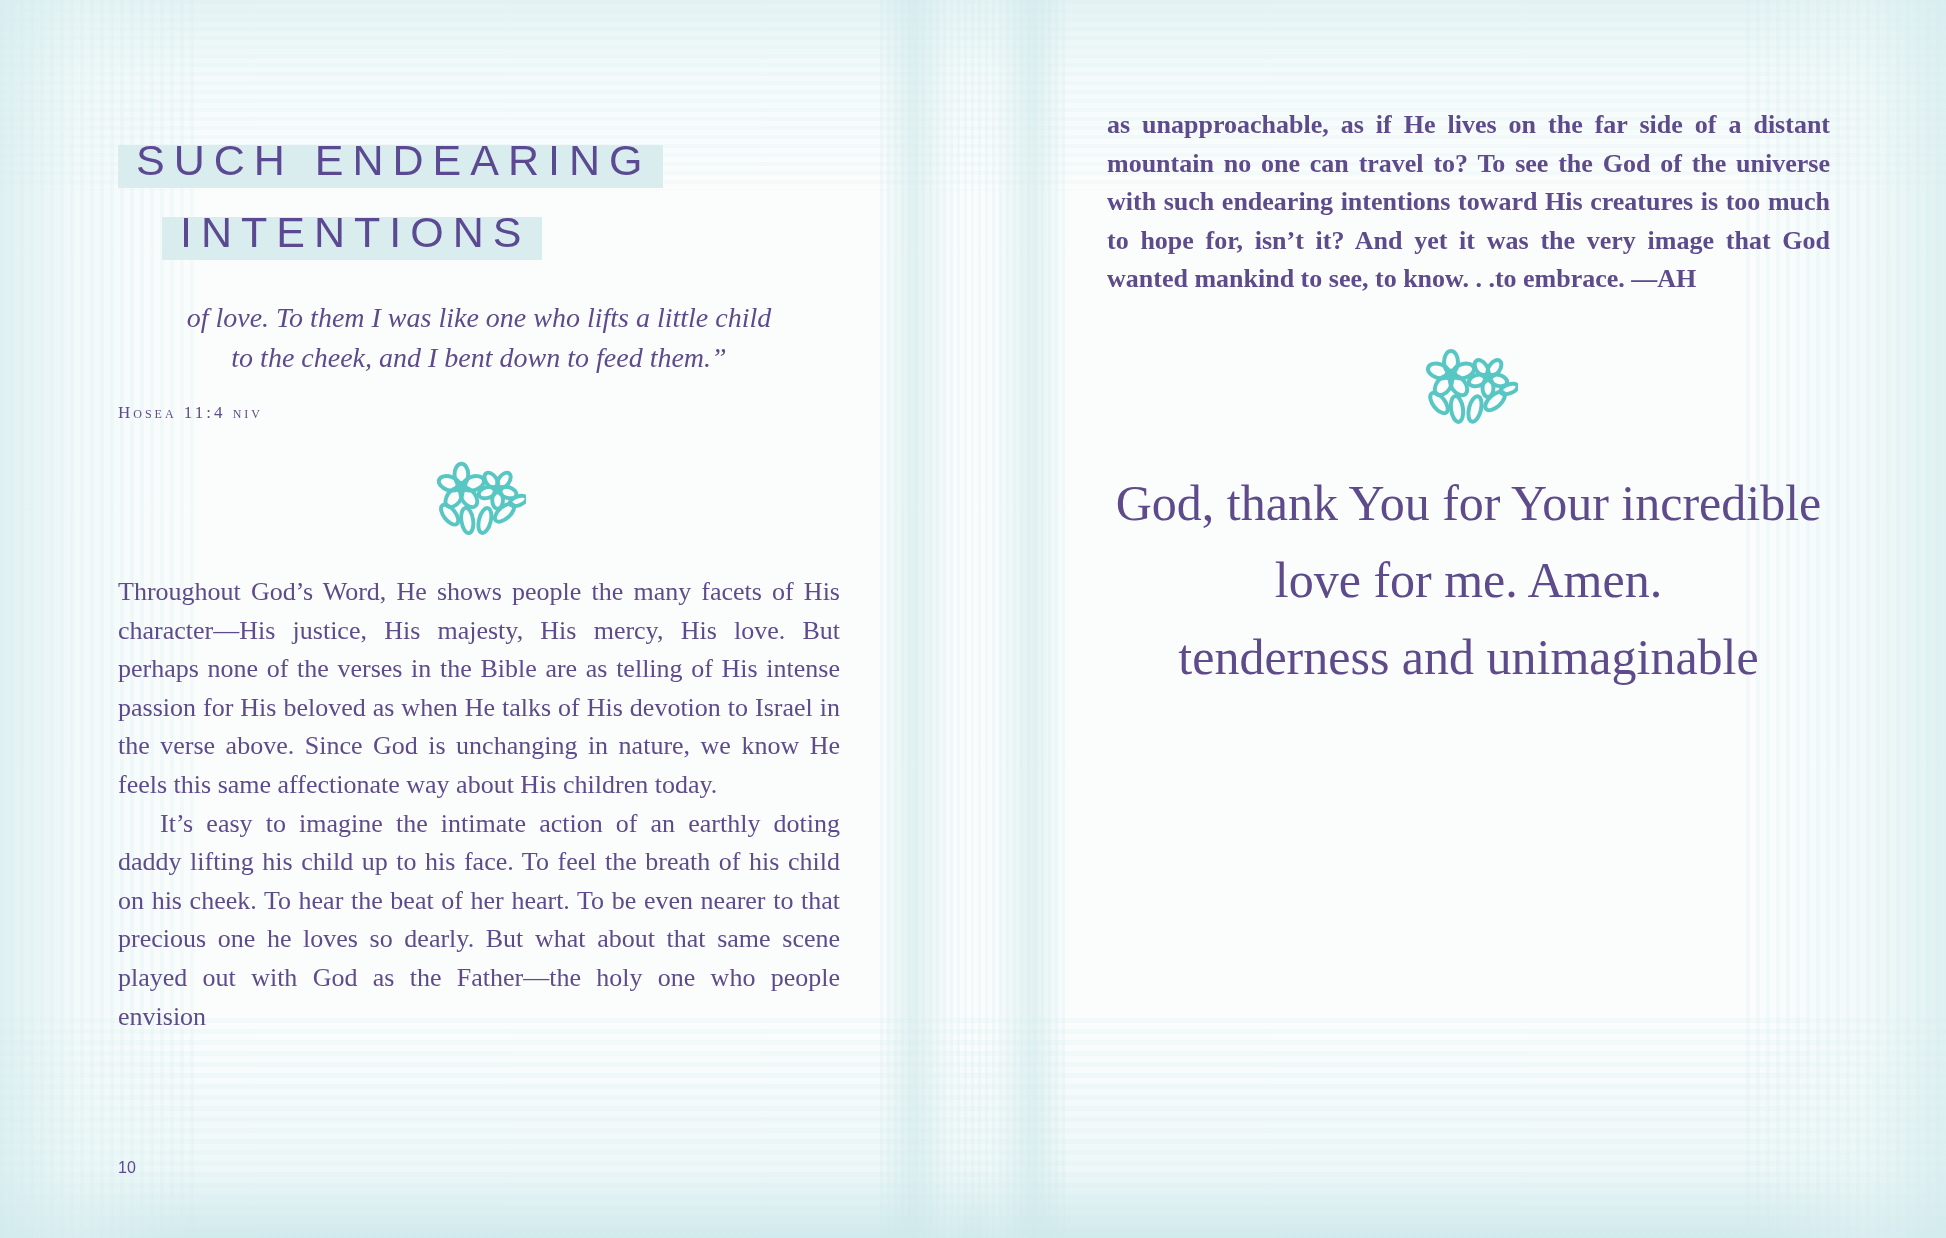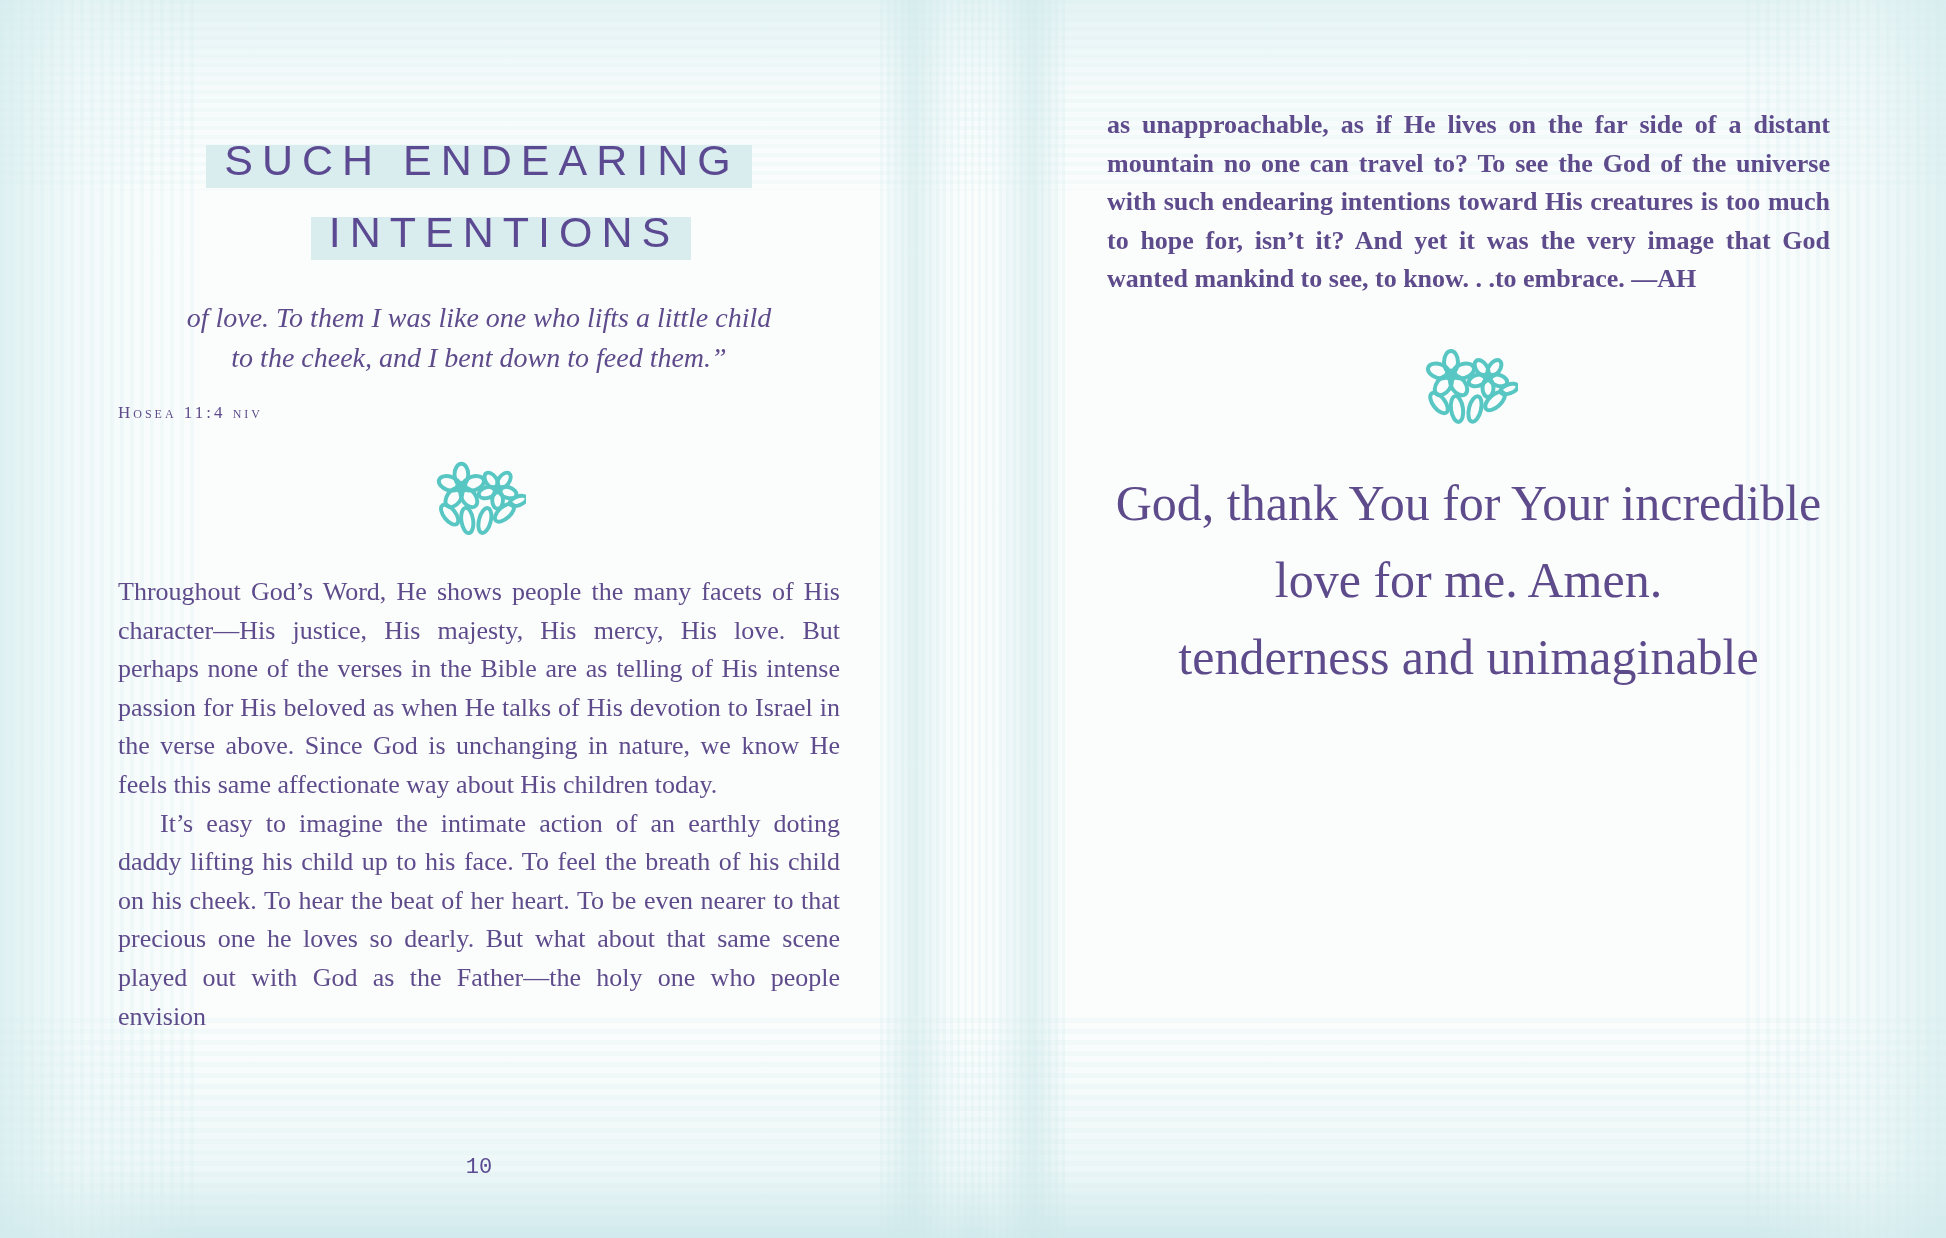--- a/index.html
+++ b/index.html
@@ -47,21 +47,20 @@
   }
 
   
   .page { position: absolute; top: 0; height: 100%; }
   .page-left  { left: 118px; width: 722px; }
   .page-right { left: 1107px; width: 723px; }
 
   
   .chapter-title {
     margin-top: 124px;
-    text-align: center;
     font-family: "Liberation Sans", sans-serif;
     font-weight: 400;
     font-size: 43px;
     letter-spacing: 9px;
     line-height: 72px;
     color: var(--title-purple, #5b4992);
   }
   .chapter-title .hl {
     background: linear-gradient(var(--highlight, #d9ecee), var(--highlight, #d9ecee)) no-repeat 0 72% / 100% 60%;
     padding: 0 12px 0 18px;
@@ -110,23 +109,22 @@
     font-family: cursive;
     font-size: 50px;
     line-height: 77px;
     color: var(--purple, #5e4b8b);
   }
 
   
   .folio {
     position: absolute;
     left: 0; right: 0; bottom: 58px;
-    text-align: center;
-    font-family: Liberation Mono, monospace;
-    font-size: 22px;
+    font-family: Liberation Sans, sans-serif;
+    font-size: 16px;
     line-height: 24px;
     color: var(--title-purple, #5b4992);
   }
 </style>
 </head>
 <body>
 
 <div class="wash wash-top"></div>
 <div class="wash wash-bottom"></div>
 <div class="wash wash-left"></div>

